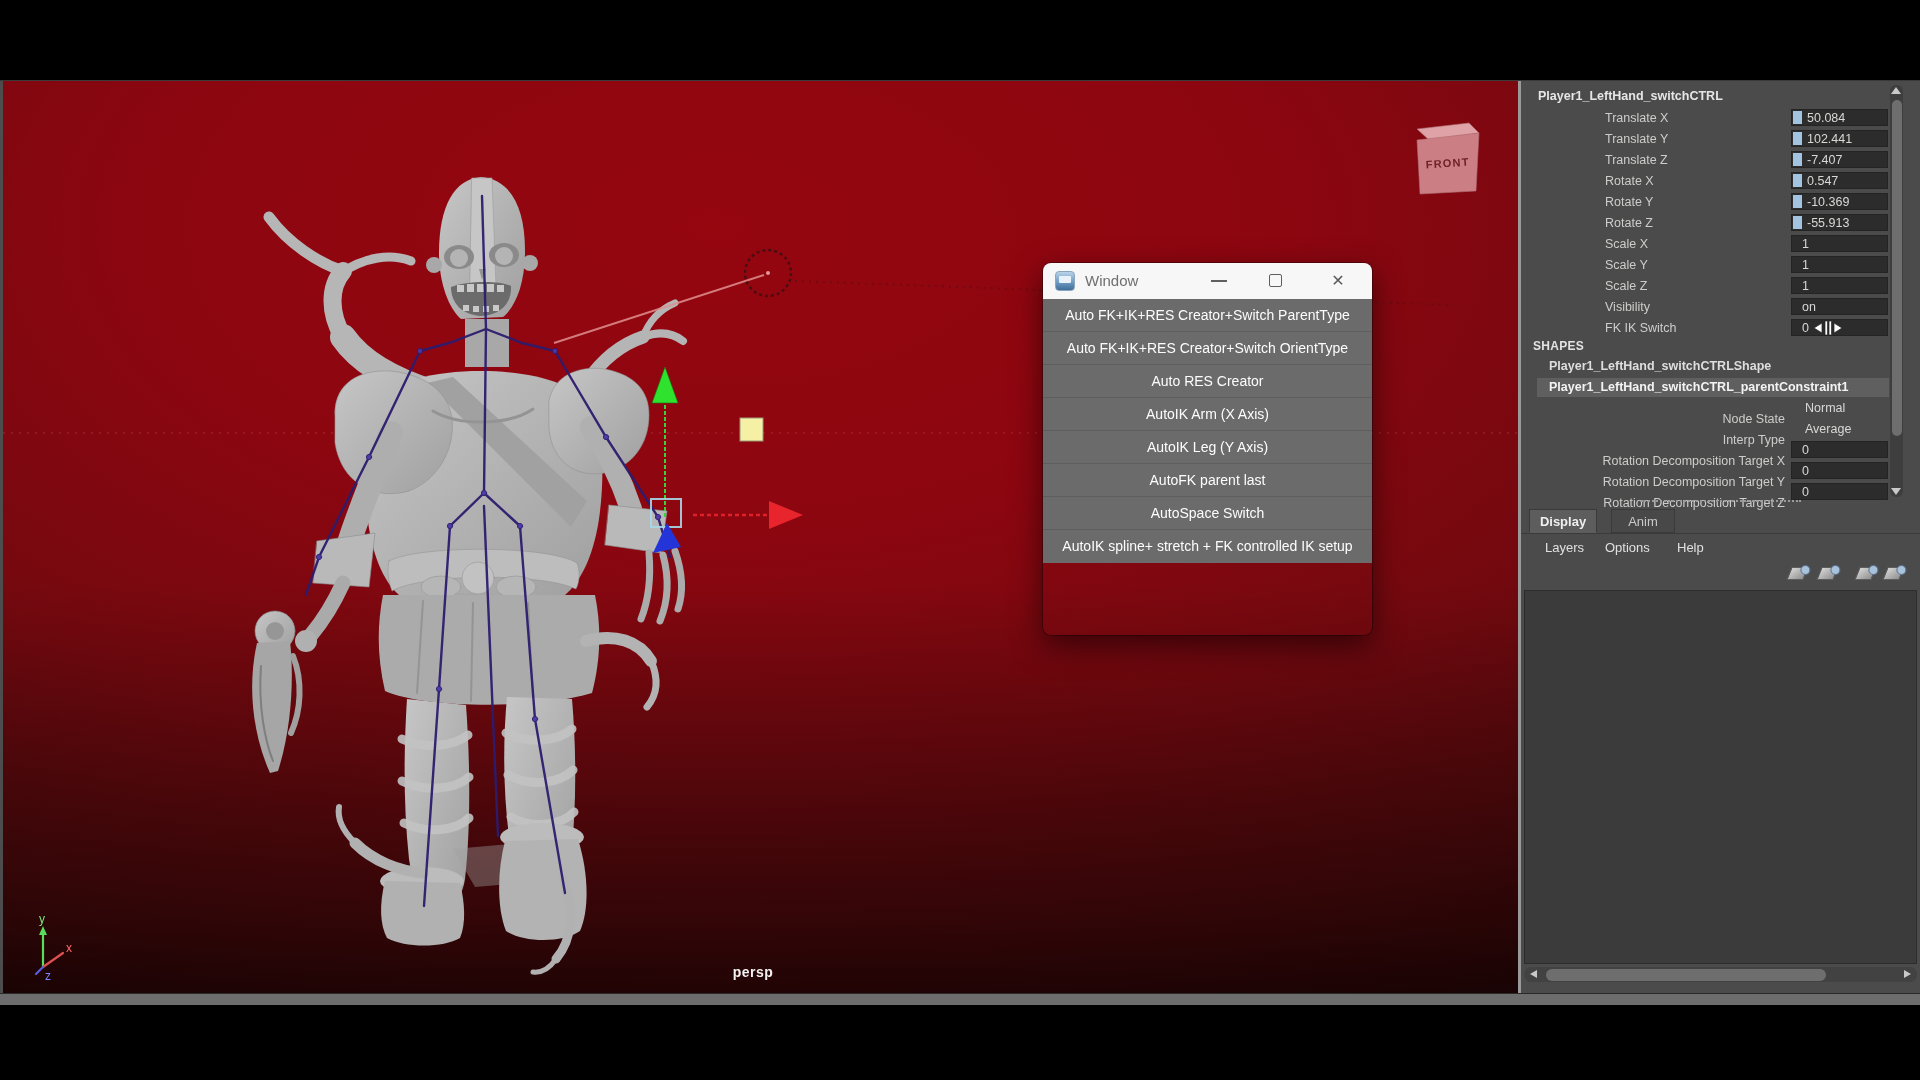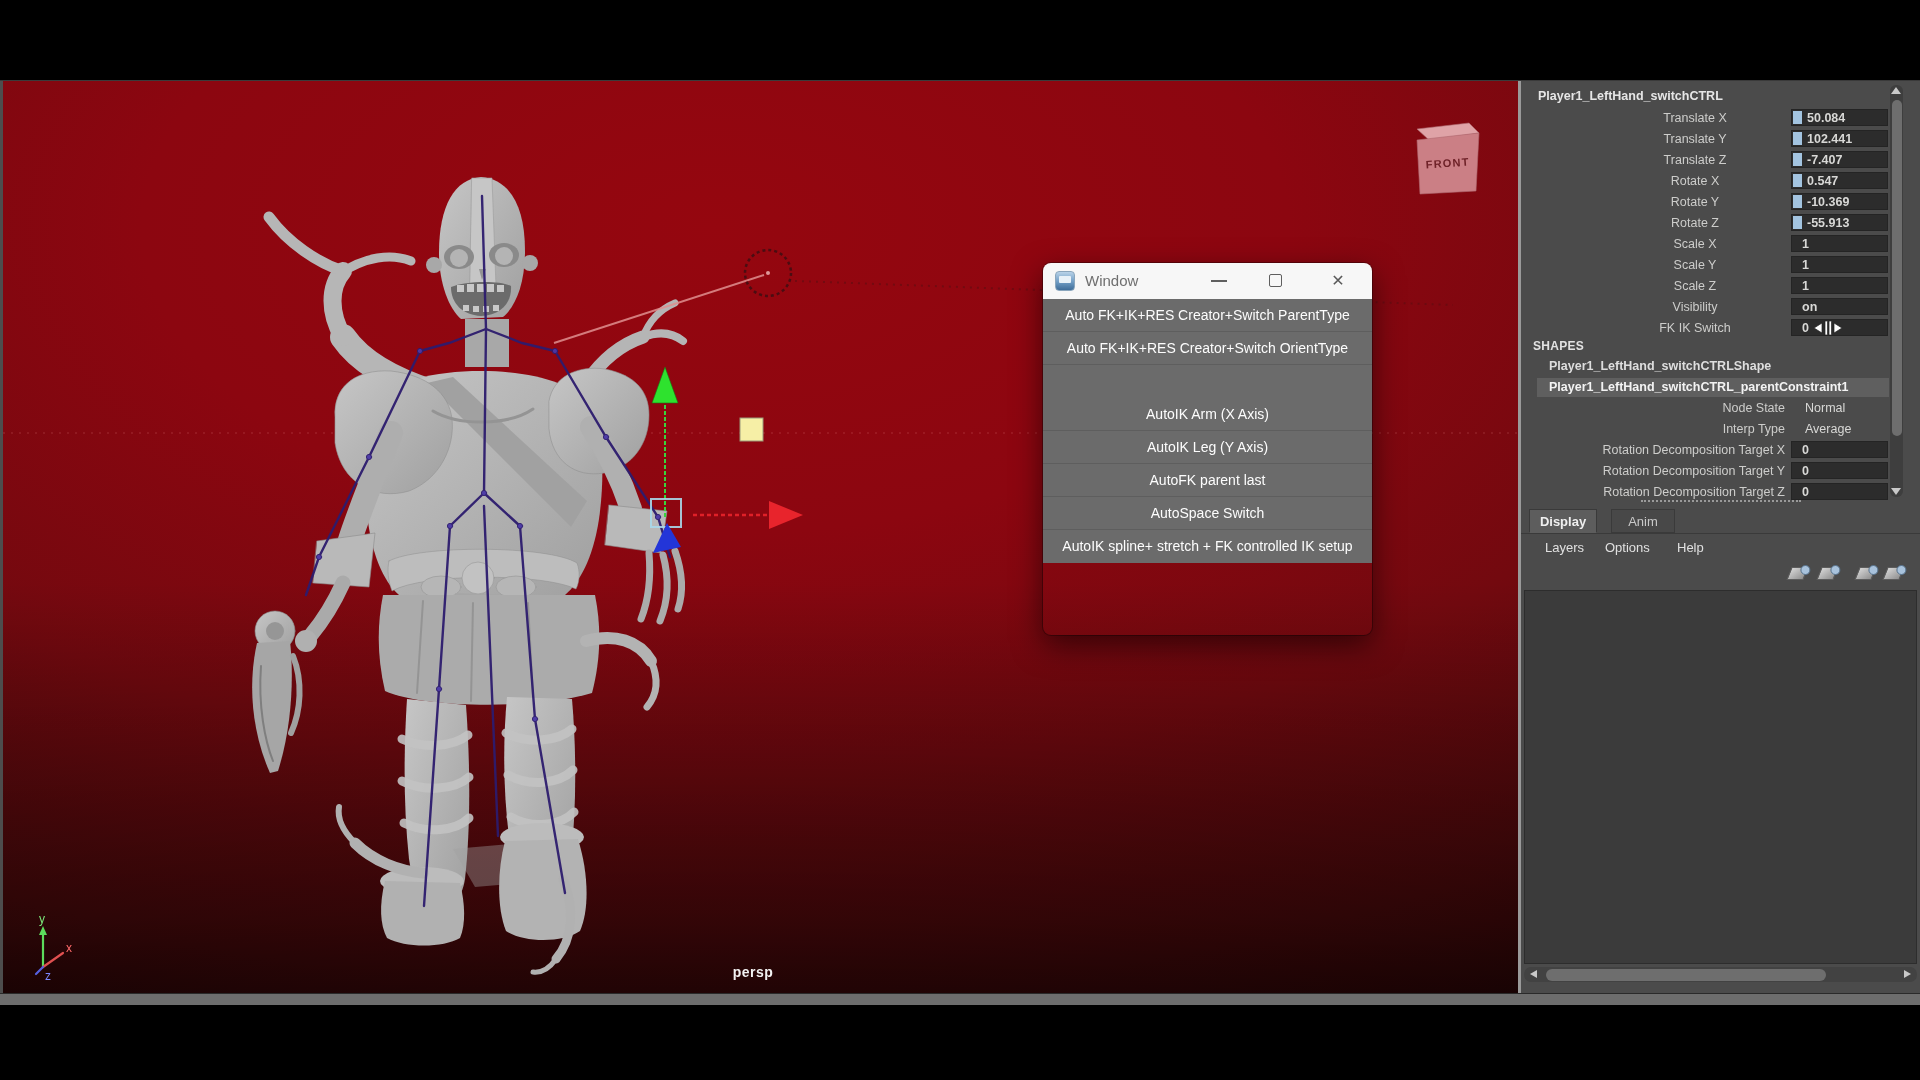--- a/index.html
+++ b/index.html
@@ -20,38 +20,38 @@
   .persp-label{position:absolute;left:690px;top:883px;width:120px;text-align:center;
     color:#f2f2f2;font-size:14px;font-weight:bold;letter-spacing:.5px;}
 
   
   .splitter{position:absolute;left:1518px;top:0;width:3px;height:913px;background:#9a9a9a;}
 
   
   .panel{position:absolute;left:1521px;top:0;width:399px;height:913px;background:#4b4b4b;overflow:hidden;padding-left:42px;}
   .cb-title{position:absolute;left:17px;top:8px;font-size:12.5px;font-weight:bold;color:#e6e6e6;}
   .ch-row{position:absolute;left:0;width:399px;height:20px;}
-  .ch-label{position:absolute;left:84px;width:180px;text-align:center;font-size:12.5px;color:#cdcdcb;line-height:18px;}
+  .ch-label{position:absolute;left:84px;width:180px;text-align:left;font-size:12.5px;color:#cdcdcb;line-height:18px;}
   .ch-field{position:absolute;left:270px;top:0;width:97px;height:17px;background:#2c2c2c;border:1px solid #242424;box-sizing:border-box;}
   .key-bar{position:absolute;left:1px;top:1px;width:9px;height:13px;background:#a3c4e0;}
-  .ch-val{position:absolute;left:15px;top:1px;font-size:12.5px;font-weight:bold;color:#d8d8d6;font-style:normal;}
+  .ch-val{position:absolute;left:15px;top:1px;font-size:12.5px;font-weight:normal;color:#d8d8d6;font-style:normal;}
   .ch-field.no-key .ch-val{left:10px;}
   
   .v-scroll{position:absolute;left:369px;top:4px;width:13px;height:412px;background:#3e3e3e;border-radius:6px;}
   .v-thumb{position:absolute;left:1.5px;top:15px;width:10px;height:336px;background:#6e6e6e;border-radius:5px;}
   .arr{width:0;height:0;position:absolute;}
   .arr-up{left:1px;top:2px;border-left:5.5px solid transparent;border-right:5.5px solid transparent;border-bottom:7px solid #c9c9c9;}
   .arr-down{left:1px;bottom:2px;border-left:5.5px solid transparent;border-right:5.5px solid transparent;border-top:7px solid #c9c9c9;}
 
   .shapes-hdr{position:absolute;left:12px;top:258px;font-size:12px;font-weight:bold;color:#e2e2e2;letter-spacing:.3px;}
   .shape-row1{position:absolute;left:28px;top:278px;font-size:12.5px;font-weight:bold;color:#dedede;}
   .shape-row2{position:absolute;left:16px;top:297px;width:352px;height:19px;background:#5f5f5f;}
   .shape-row2 span{position:absolute;left:12px;top:2px;font-size:12.5px;font-weight:bold;color:#f3f3f3;}
   .cn-row{position:absolute;left:0;width:399px;height:20px;}
-  .cn-label{position:absolute;left:10px;width:254px;text-align:right;font-size:12.5px;color:#cdcdcb;line-height:18px;}
+  .cn-label{position:absolute;left:10px;width:254px;text-align:right;font-size:12.5px;color:#cdcdcb;line-height:18px;margin-top:11px;}
   .cn-enum{position:absolute;left:284px;top:0;font-size:12.5px;color:#d8d8d6;line-height:18px;}
 
   .dot-split{position:absolute;left:120px;top:419px;width:160px;border-top:2px dotted #9a9a9a;}
 
   .tabbar{position:absolute;left:0;top:427px;width:399px;height:26px;border-bottom:1px solid #3a3a3a;box-sizing:border-box;}
   .tab{position:absolute;top:1px;height:24px;line-height:24px;text-align:center;font-size:13px;
        border:1px solid #3a3a3a;box-sizing:border-box;}
   .tab.active{left:8px;width:68px;background:#5d5d5d;color:#efefef;font-weight:bold;border-bottom:1px solid #5d5d5d;}
   .tab.inactive{left:90px;width:64px;background:#484848;color:#c9c9c9;}
   .menubar{position:absolute;left:0;top:456px;width:399px;height:24px;}
@@ -444,20 +444,21 @@
     <div class="dlg-titlebar">
       <span class="dlg-icon"></span>
       <span class="dlg-title">Window</span>
       <span class="dlg-min"></span>
       <span class="dlg-max"></span>
       <span class="dlg-close">✕</span>
     </div>
     <div class="dlg-body">
       <div class="dlg-item" style="top:0px">Auto FK+IK+RES Creator+Switch ParentType</div>
       <div class="dlg-item" style="top:33px">Auto FK+IK+RES Creator+Switch OrientType</div>
+      <div class="dlg-item" style="top:66px">Auto RES Creator</div>
       <div class="dlg-item" style="top:99px">AutoIK Arm (X Axis)</div>
       <div class="dlg-item" style="top:132px">AutoIK Leg (Y Axis)</div>
       <div class="dlg-item" style="top:165px">AutoFK parent last</div>
       <div class="dlg-item" style="top:198px">AutoSpace Switch</div>
       <div class="dlg-item" style="top:231px">AutoIK spline+ stretch + FK controlled IK setup</div>
     </div>
   </div>
 
   <div class="bottom-strip"></div>
   <div class="bar-bottom"></div>

